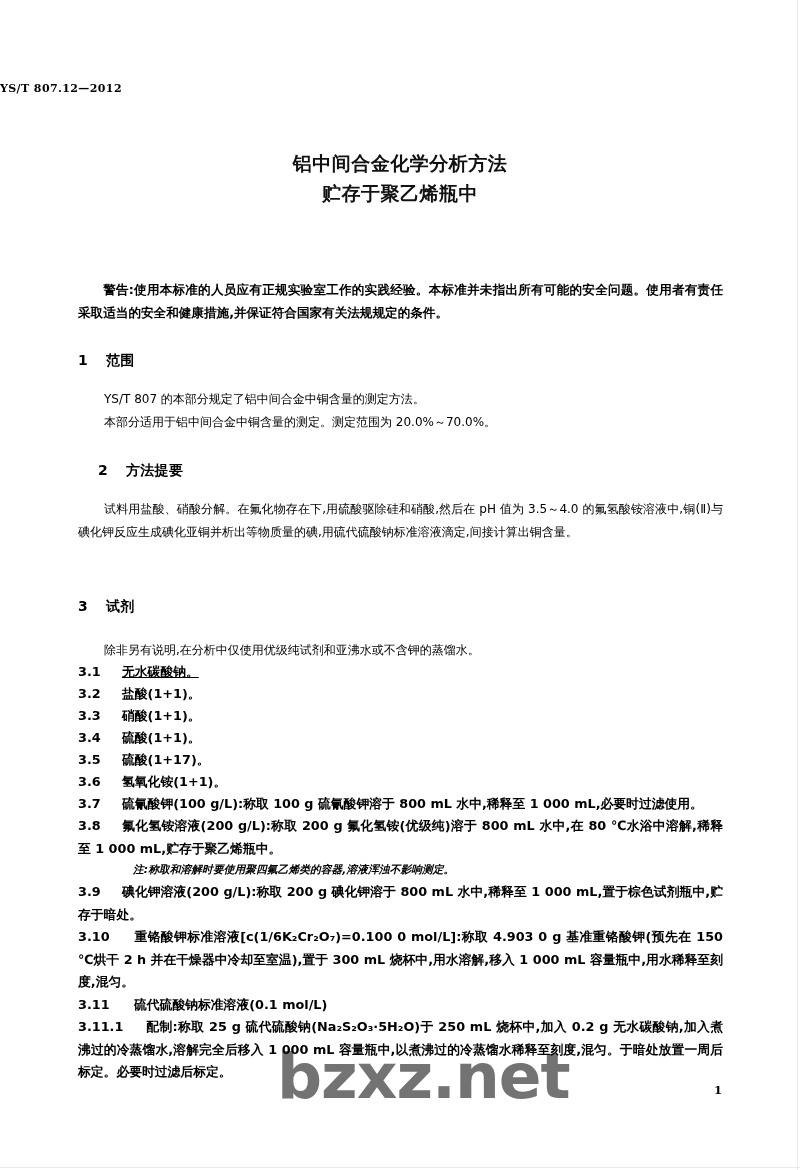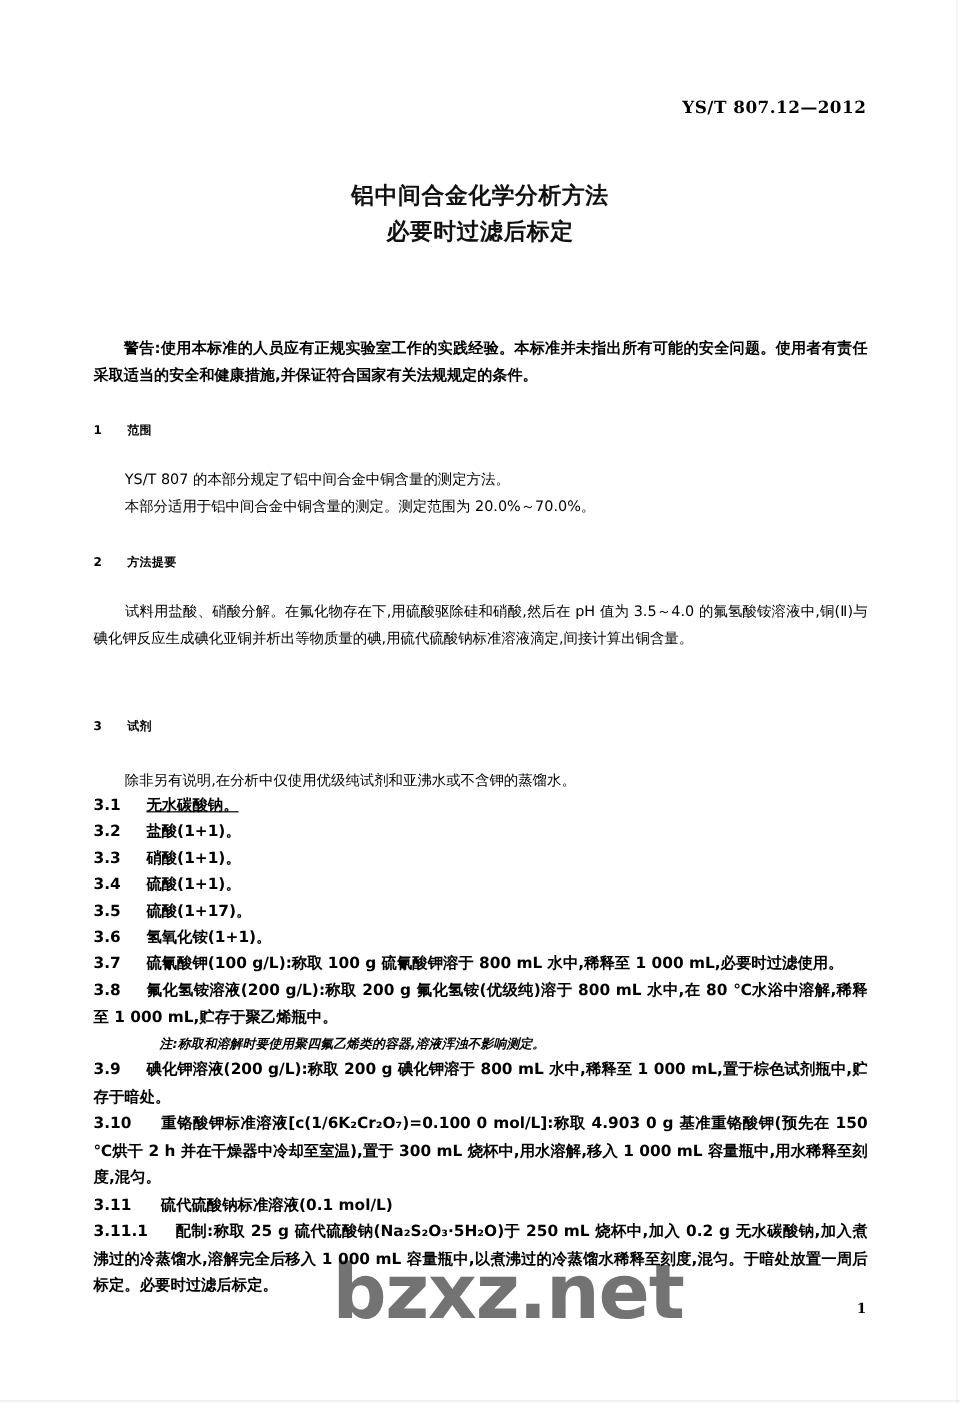--- a/index.html
+++ b/index.html
@@ -63,23 +63,23 @@
     position: relative;
     z-index: 2;
   }
 
   
   .doc-header {
     position: absolute;
     left: 0;
     top: 82px;
     width: 722px;
-    text-align: right;
+    text-align: left;
     font-family: "DejaVu Serif", "Liberation Serif", serif;
-    font-size: 14px;
+    font-size: 11px;
     font-weight: bold;
     letter-spacing: 0.4px;
   }
 
   
   .title-block {
     position: absolute;
     left: 0;
     top: 148px;
     width: 800px;
@@ -108,21 +108,21 @@
   }
   .warning .ind {
     display: inline-block;
     width: 25px;
   }
 
   
   .sec-head {
     position: absolute;
     left: 78px;
-    font-size: 10px;
+    font-size: 14px;
     font-weight: bold;
     letter-spacing: 0.3px;
     white-space: nowrap;
   }
   .sec-head .num {
     display: inline-block;
     width: 28px;
   }
 
   
@@ -203,32 +203,32 @@
 
   <div class="edge-right"></div>
   <div class="edge-bottom"></div>
 
   <div class="content">
 
     <div class="doc-header">YS/T 807.12—2012</div>
 
     <div class="title-block">
       <div class="title-line">铝中间合金化学分析方法</div>
-      <div class="title-line">必要时过滤后标定</div>
+      <div class="title-line">贮存于聚乙烯瓶中</div>
     </div>
 
     <div class="warning"><span class="ind"></span><span>警告:使用本标准的人员应有正规实验室工作的实践经验。本标准并未指出所有可能的安全问题。使用者有责任采取适当的安全和健康措施,并保证符合国家有关法规规定的条件。</span></div>
 
     <div class="sec-head" style="top:352px;"><span class="num">1</span><span>范围</span></div>
 
     <div class="para nojust" style="top:388px;"><span class="ind"></span><span>YS/T 807 的本部分规定了铝中间合金中铜含量的测定方法。</span></div>
 
     <div class="para nojust" style="top:411px;"><span class="ind"></span><span>本部分适用于铝中间合金中铜含量的测定。测定范围为 20.0%～70.0%。</span></div>
 
-    <div class="sec-head" style="top:462px;"><span class="num">2</span><span>方法提要</span></div>
+    <div class="sec-head" style="top:462px;margin-left:20px;"><span class="num">2</span><span>方法提要</span></div>
 
     <div class="para" style="top:498px;"><span class="ind"></span><span>试料用盐酸、硝酸分解。在氟化物存在下,用硫酸驱除硅和硝酸,然后在 pH 值为 3.5～4.0 的氟氢酸铵溶液中,铜(Ⅱ)与碘化钾反应生成碘化亚铜并析出等物质量的碘,用硫代硫酸钠标准溶液滴定,间接计算出铜含量。</span></div>
 
     <div class="sec-head" style="top:598px;"><span class="num">3</span><span>试剂</span></div>
 
     <div class="para nojust" style="top:639px;"><span class="ind"></span><span>除非另有说明,在分析中仅使用优级纯试剂和亚沸水或不含钾的蒸馏水。</span></div>
 
     <div class="item short" style="top:661px;text-decoration:underline;"><span class="inum">3.1</span><span>无水碳酸钠。</span></div>
 
     <div class="item short" style="top:683px;"><span class="inum">3.2</span><span>盐酸(1+1)。</span></div>

